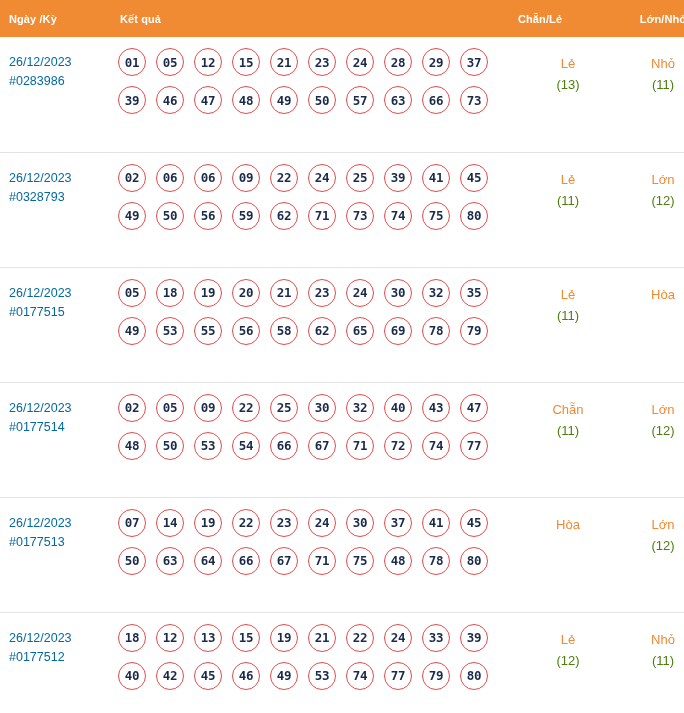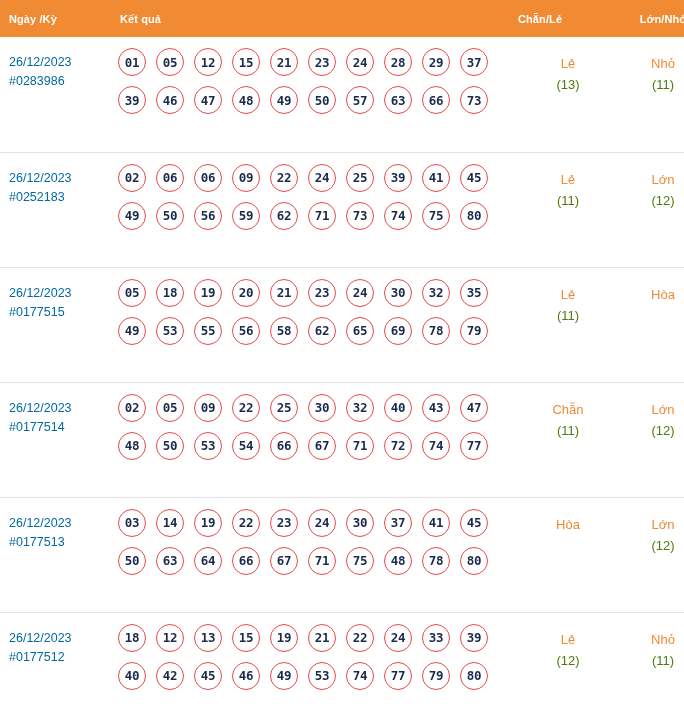--- a/index.html
+++ b/index.html
@@ -147,21 +147,21 @@
           <span class="stat-count">(13)</span>
         </td>
         <td class="stat-cell">
           <span class="stat-label">Nhỏ</span>
           <span class="stat-count">(11)</span>
         </td>
       </tr>
       <tr>
         <td class="date-cell">
           <span class="date-line">26/12/2023</span>
-          <span class="draw-line">#0252183</span>
+          <span class="draw-line">#0328793</span>
         </td>
         <td class="result-cell">
           <div class="ball-row">
             <div class="ball">02</div>
             <div class="ball">06</div>
             <div class="ball">06</div>
             <div class="ball">09</div>
             <div class="ball">22</div>
             <div class="ball">24</div>
             <div class="ball">25</div>
@@ -271,21 +271,21 @@
           <span class="stat-count">(12)</span>
         </td>
       </tr>
       <tr>
         <td class="date-cell">
           <span class="date-line">26/12/2023</span>
           <span class="draw-line">#0177513</span>
         </td>
         <td class="result-cell">
           <div class="ball-row">
-            <div class="ball">03</div>
+            <div class="ball">07</div>
             <div class="ball">14</div>
             <div class="ball">19</div>
             <div class="ball">22</div>
             <div class="ball">23</div>
             <div class="ball">24</div>
             <div class="ball">30</div>
             <div class="ball">37</div>
             <div class="ball">41</div>
             <div class="ball">45</div>
           </div>

